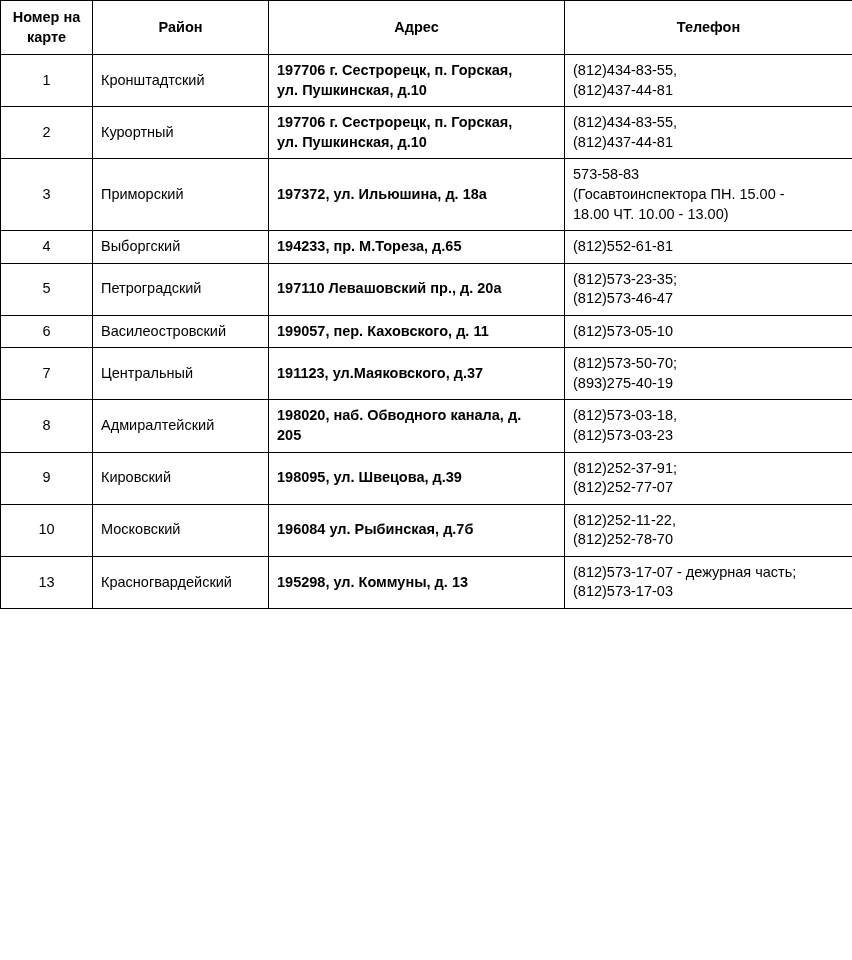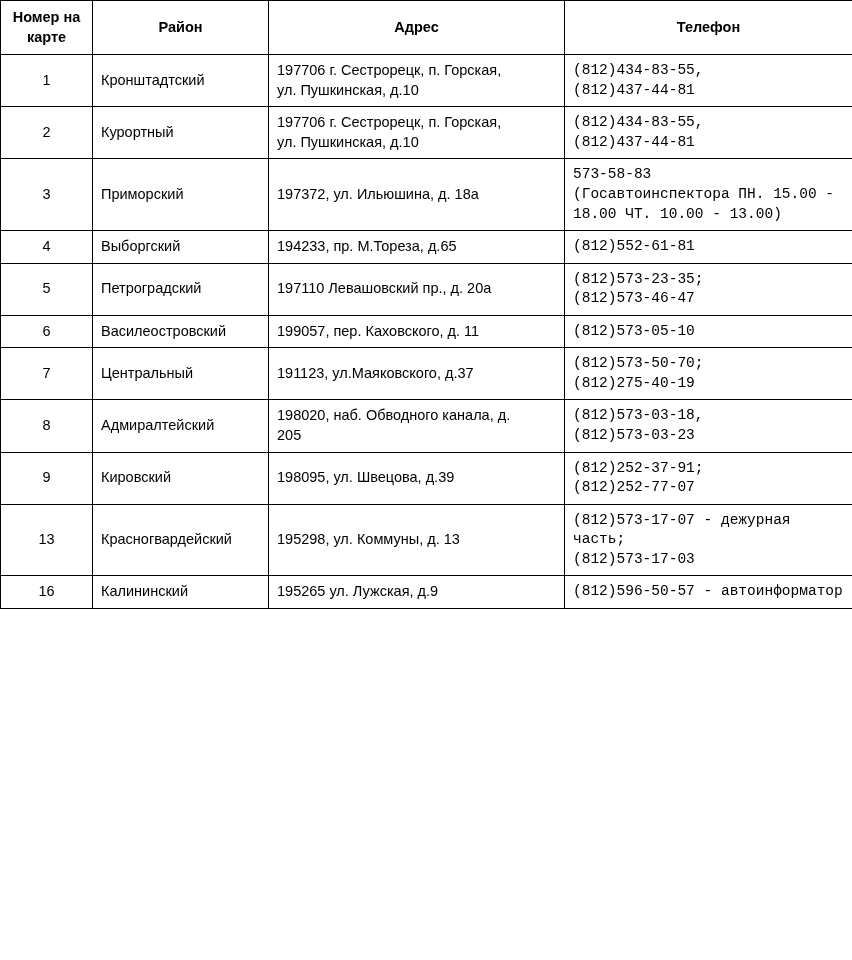--- a/index.html
+++ b/index.html
@@ -37,24 +37,24 @@
   }
   td.num {
     text-align: center;
     font-size: 14.5px;
   }
   td.district {
     padding-left: 16px;
   }
   td.address {
     padding-left: 12px;
+    font-weight: bold;
   }
   td.phone {
     padding-left: 12px;
-    font-family: Liberation Mono, monospace;
   }
   .cellline { display: block; }
 </style>
 </head>
 <body>
 
 <table class="districts">
   <colgroup>
     <col class="c0">
       <col class="c1">
@@ -138,21 +138,21 @@
         </td>
       </tr>
       <tr>
         <td class="num">7</td>
         <td class="district">Центральный</td>
         <td class="address">
           <span class="cellline">191123, ул.Маяковского, д.37</span>
         </td>
         <td class="phone">
           <span class="cellline">(812)573-50-70;</span>
-          <span class="cellline">(812)275-40-19</span>
+          <span class="cellline">(893)275-40-19</span>
         </td>
       </tr>
       <tr>
         <td class="num">8</td>
         <td class="district">Адмиралтейский</td>
         <td class="address">
           <span class="cellline">198020, наб. Обводного канала, д.</span>
           <span class="cellline">205</span>
         </td>
         <td class="phone">
@@ -165,34 +165,35 @@
         <td class="district">Кировский</td>
         <td class="address">
           <span class="cellline">198095, ул. Швецова, д.39</span>
         </td>
         <td class="phone">
           <span class="cellline">(812)252-37-91;</span>
           <span class="cellline">(812)252-77-07</span>
         </td>
       </tr>
       <tr>
+        <td class="num">10</td>
+        <td class="district">Московский</td>
+        <td class="address">
+          <span class="cellline">196084 ул. Рыбинская, д.7б</span>
+        </td>
+        <td class="phone">
+          <span class="cellline">(812)252-11-22,</span>
+          <span class="cellline">(812)252-78-70</span>
+        </td>
+      </tr>
+      <tr>
         <td class="num">13</td>
         <td class="district">Красногвардейский</td>
         <td class="address">
           <span class="cellline">195298, ул. Коммуны, д. 13</span>
         </td>
         <td class="phone">
           <span class="cellline">(812)573-17-07 - дежурная часть;</span>
           <span class="cellline">(812)573-17-03</span>
         </td>
       </tr>
-      <tr>
-        <td class="num">16</td>
-        <td class="district">Калининский</td>
-        <td class="address">
-          <span class="cellline">195265 ул. Лужская, д.9</span>
-        </td>
-        <td class="phone">
-          <span class="cellline">(812)596-50-57 - автоинформатор</span>
-        </td>
-      </tr>
     </tbody>
 </table>
 
 </body></html>

